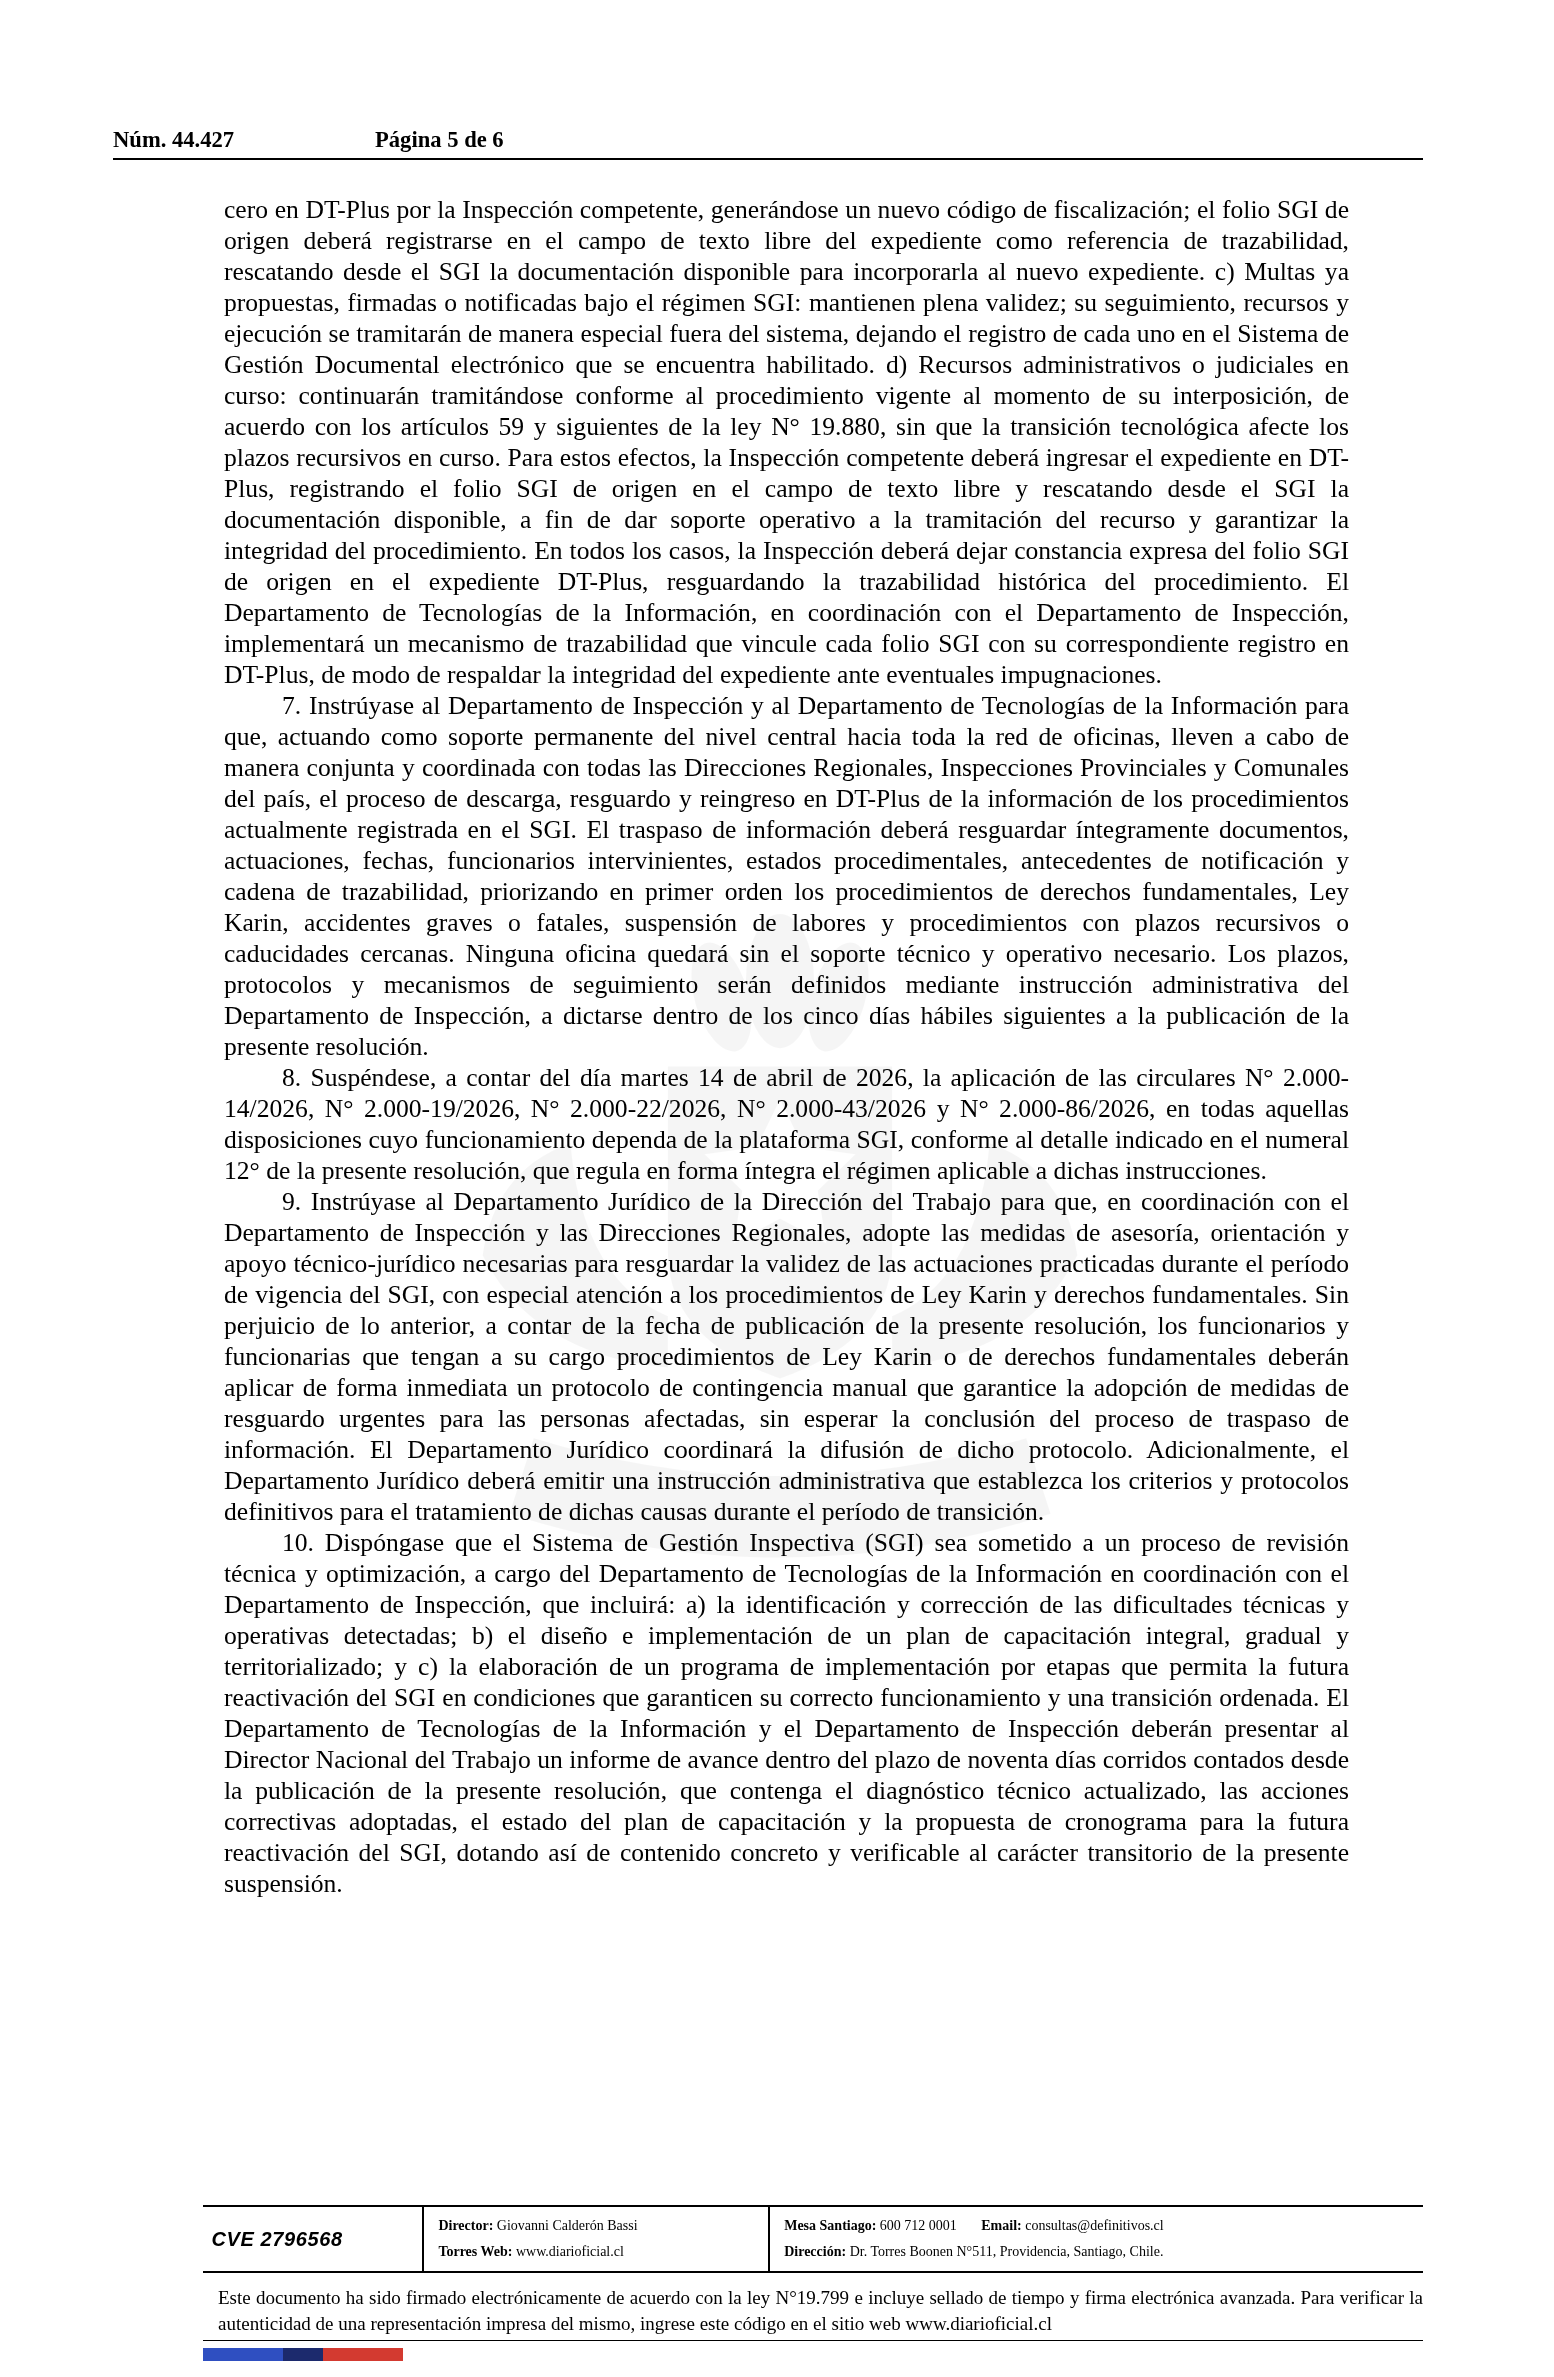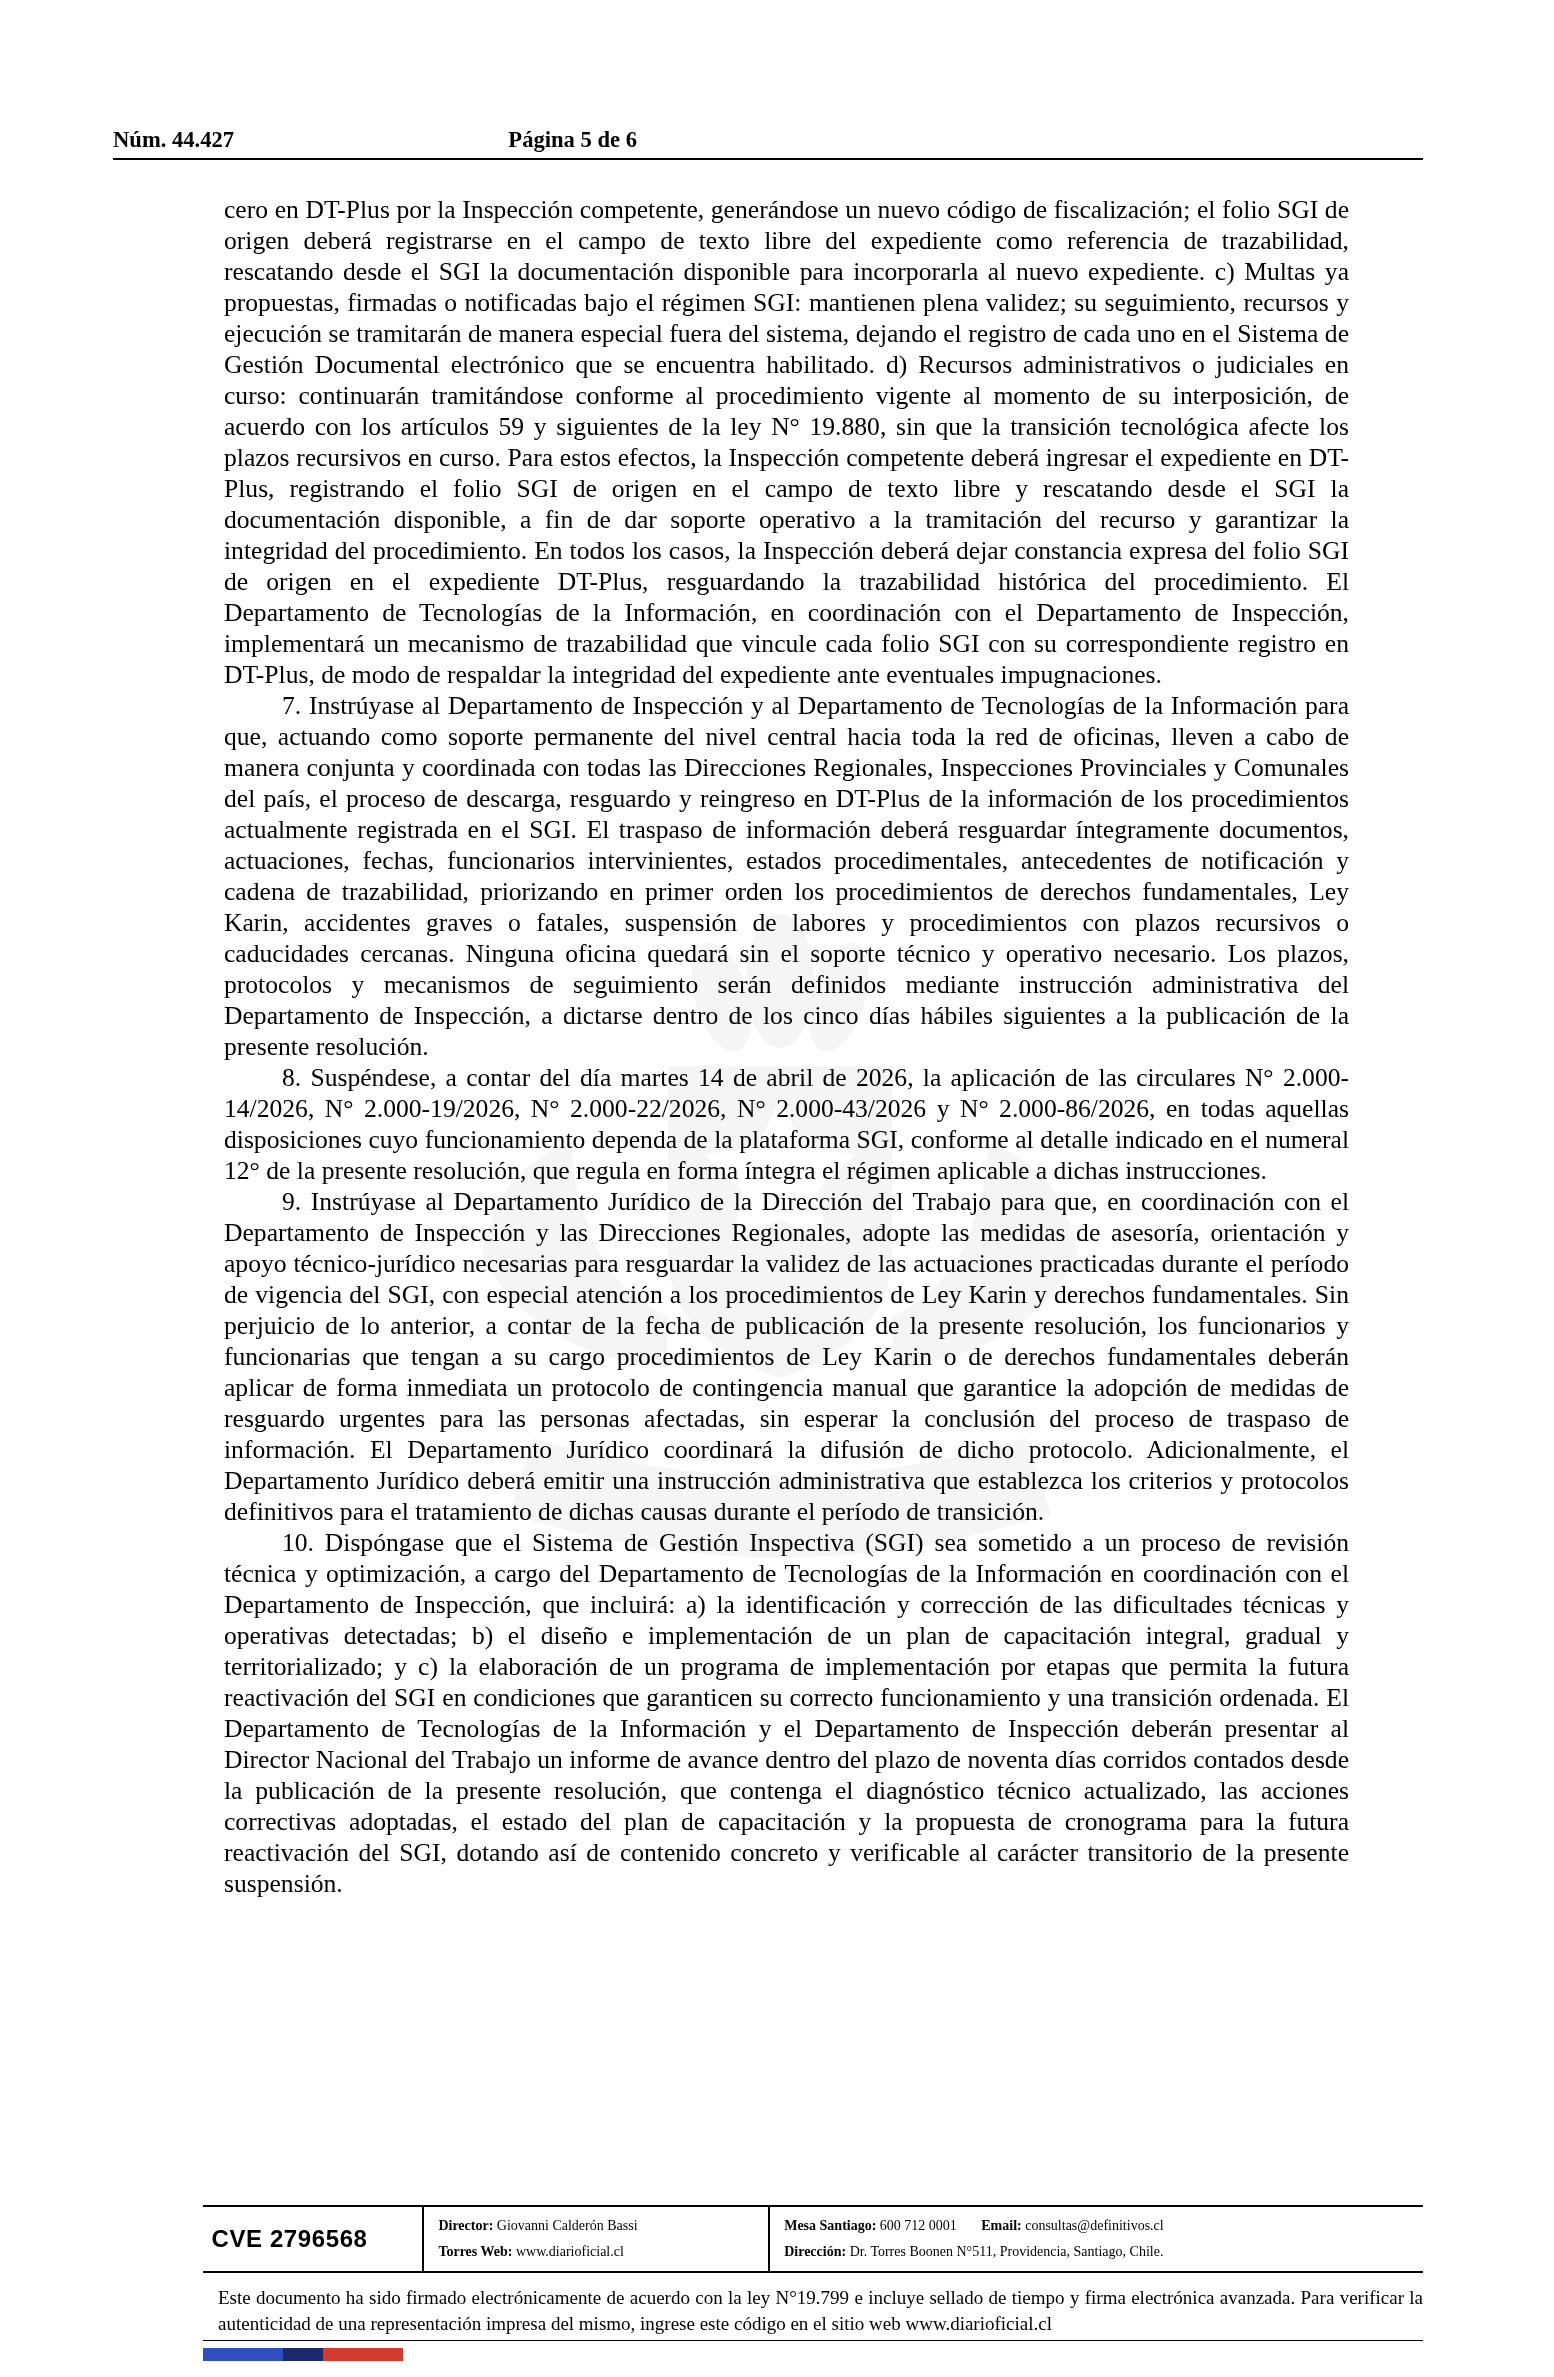--- a/index.html
+++ b/index.html
@@ -22,21 +22,21 @@
 
   
   .header {
     position: absolute; left: 113px; right: 131px; top: 99px;
     display: flex; align-items: flex-end;
     padding-bottom: 6.1px;
     border-bottom: 2.4px solid #000;
     font-weight: bold; font-size: 22.6px; line-height: 1.12;
   }
   .hdr-side { width: 262px; margin-top: 28px; }
-  .hdr-right { text-align: right; }
+  .hdr-right { text-align: left; }
   .hdr-center { flex: 1; text-align: center; }
   .hdr-title { margin-bottom: 3.7px; }
 
   
   .content {
     position: absolute; left: 224px; top: 194px; width: 1125px;
     font-size: 25.6px; line-height: 31px;
     text-align: justify;
   }
   .para { text-align: justify; margin: 0; }
@@ -45,22 +45,23 @@
   
   .footer-box {
     position: absolute; left: 203px; right: 131px; top: 2205px;
     height: 68px;
     border-top: 2.4px solid #000; border-bottom: 2.4px solid #000;
     display: flex; align-items: center;
   }
   .cve {
     width: 219px;
     font-family: "Liberation Sans", sans-serif;
-    font-weight: bold; font-size: 24px; letter-spacing: 0.6px;
+    font-weight: bold; font-size: 20px; letter-spacing: 0.6px;
     padding-left: 8.5px;
+    font-style: italic;
   }
   .vsep { width: 1.8px; align-self: stretch; background: #000; }
   .f-col { padding-left: 14.6px; font-size: 14px; line-height: 25.6px; }
   .f-col1 { width: 344px; }
   .f-col2 { flex: 1; }
   .f-line b { font-weight: bold; }
   .gap { display: inline-block; width: 24.4px; }
 
   
   .legal {

